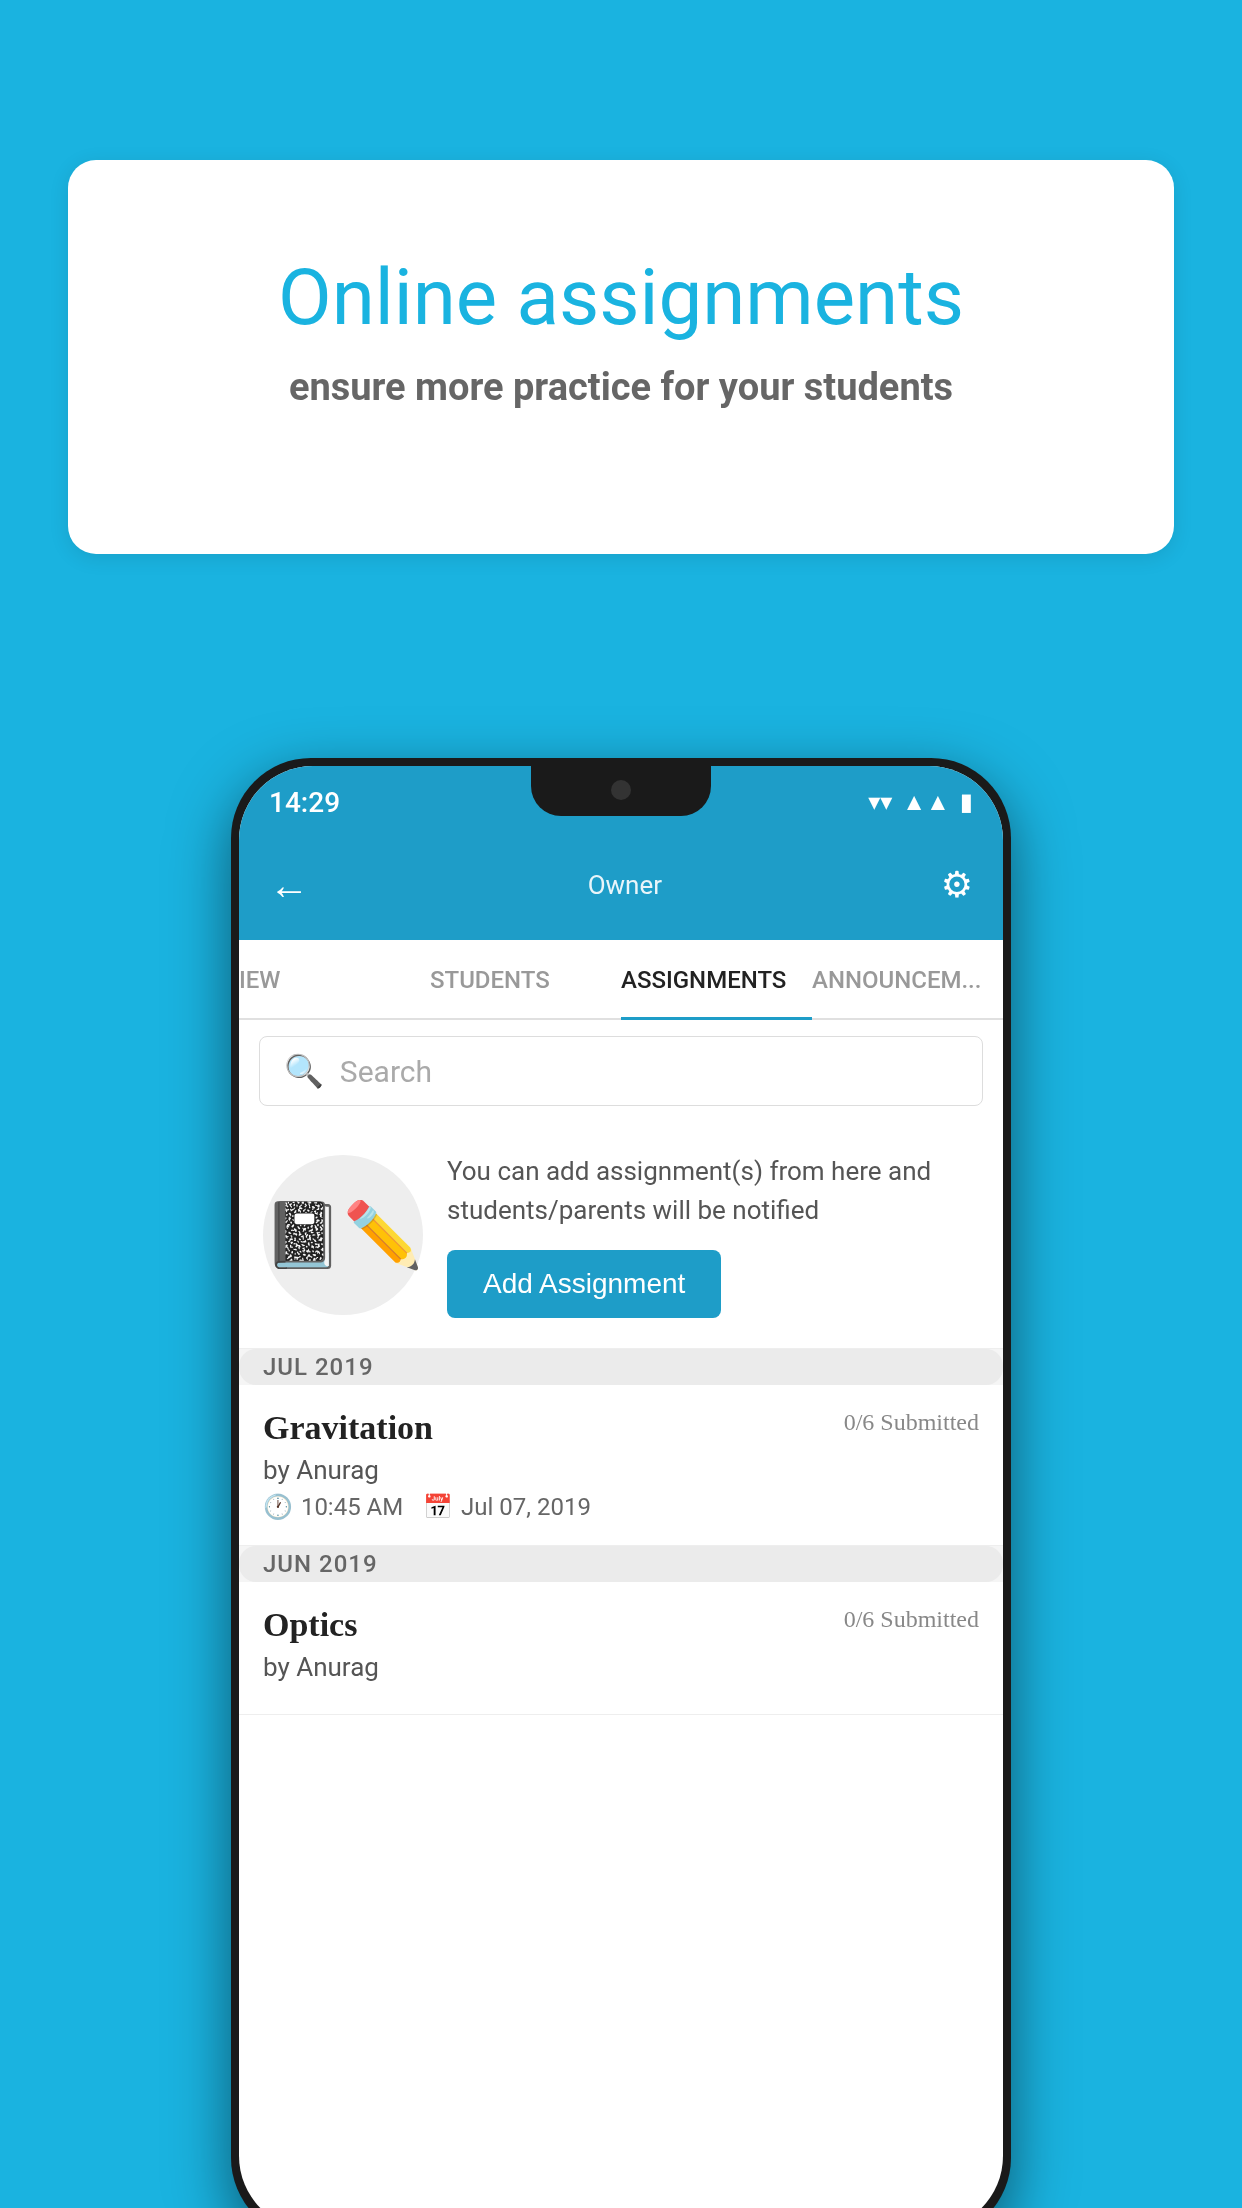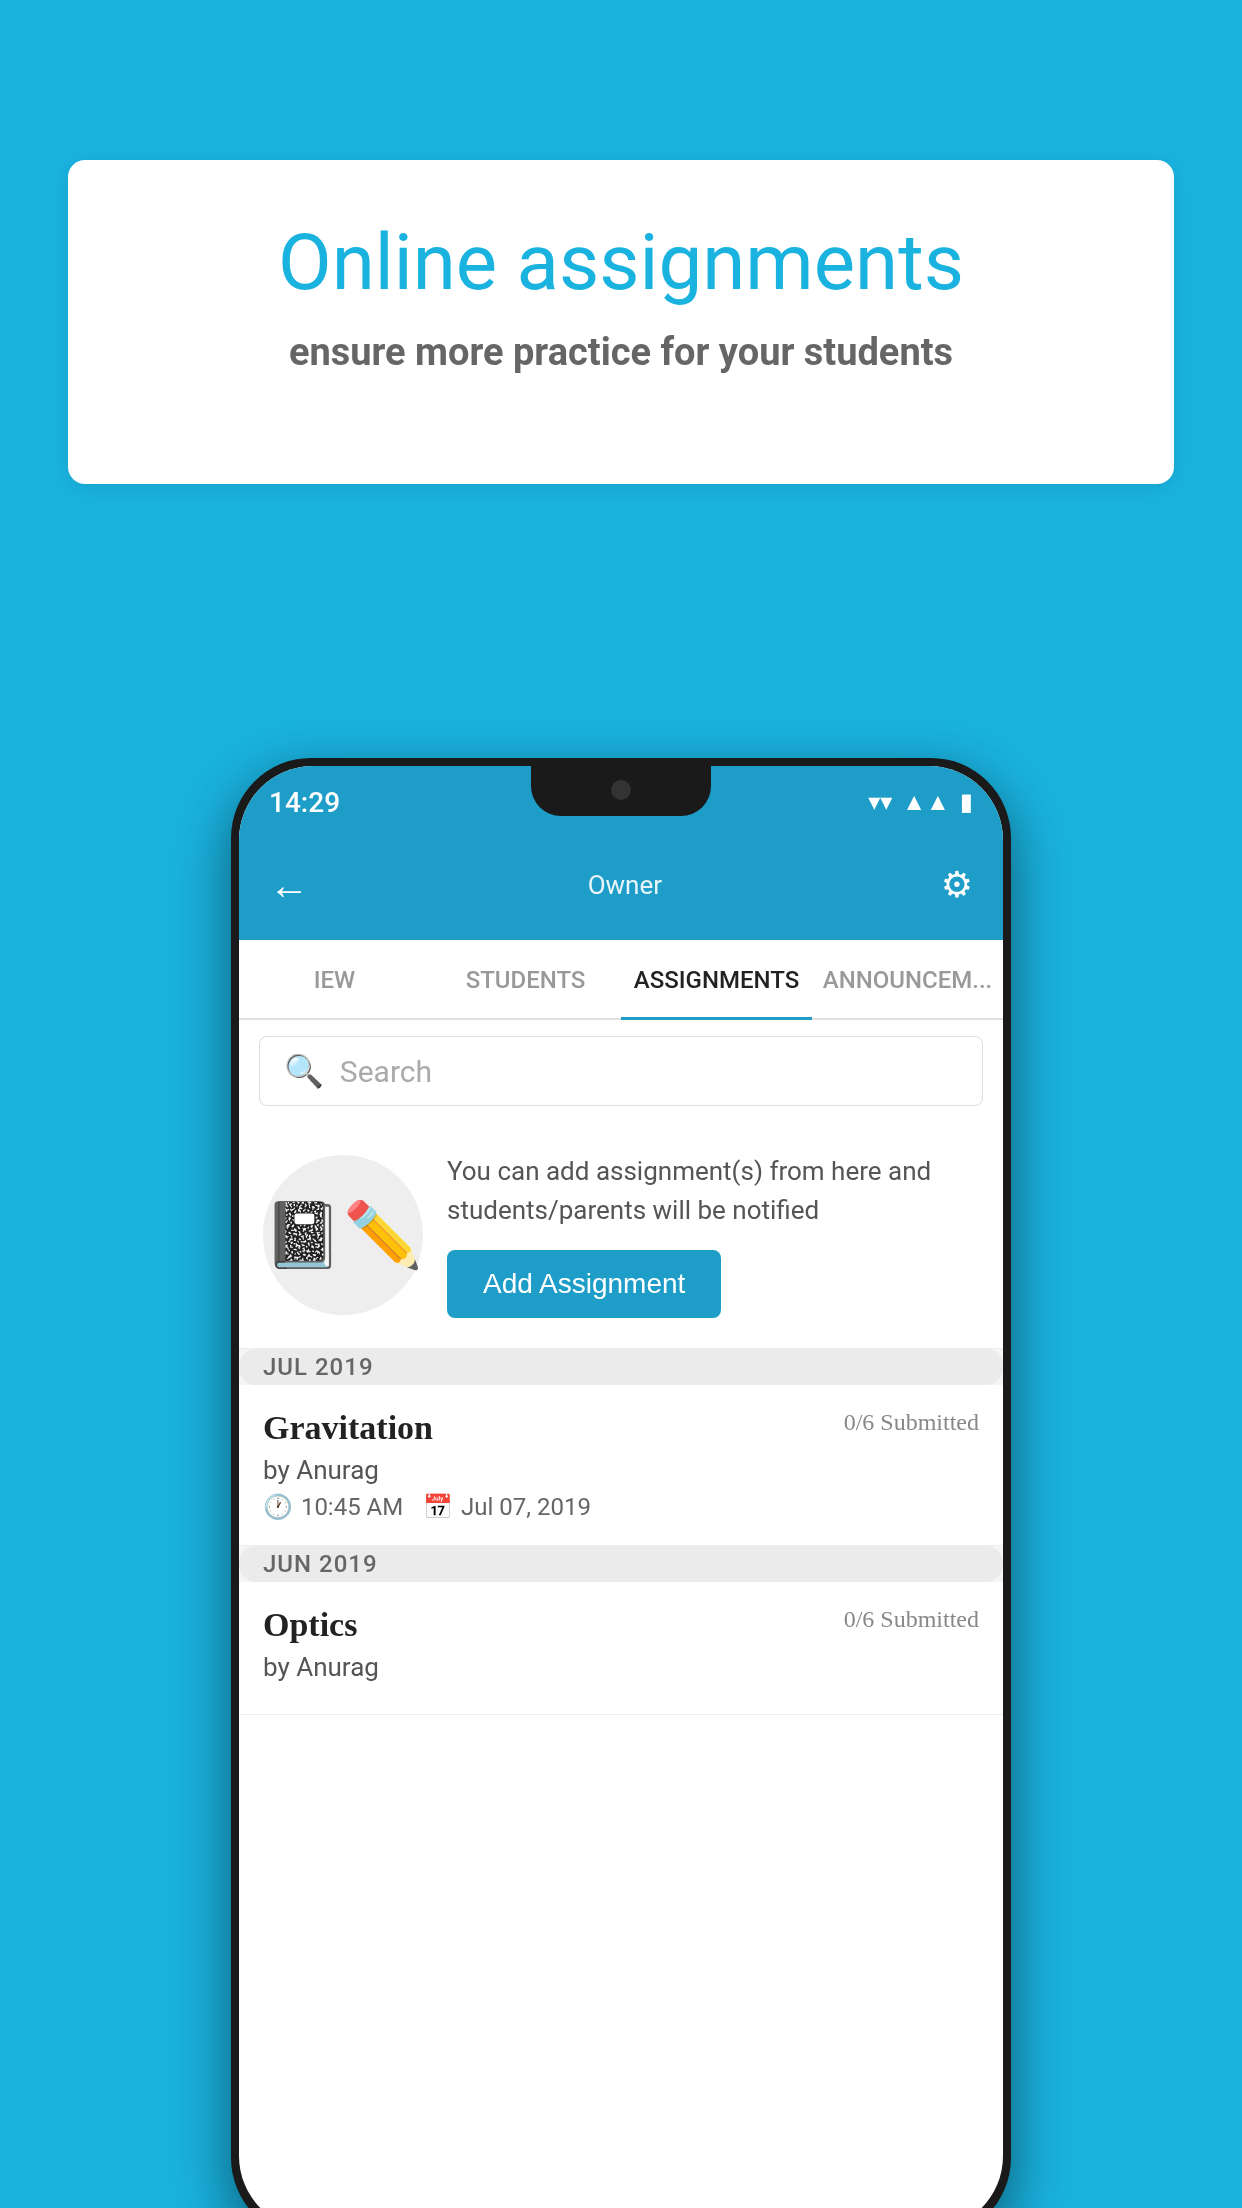--- a/index.html
+++ b/index.html
@@ -17,22 +17,22 @@
       position: absolute;
       top: 160px;
       left: 68px;
       right: 68px;
       display: flex;
       flex-direction: column;
       align-items: center;
     }
     .speech-bubble {
       background: white;
-      border-radius: 17px;
-      padding: 60px 70px;
+      border-radius: 28px;
+      padding: 95px 70px;
       text-align: center;
       width: 100%;
       box-shadow: 0 4px 20px rgba(0,0,0,0.1);
     }
     .speech-bubble::after {
       content: '';
       display: block;
       width: 0;
       height: 0;
       border-left: 36px solid transparent;
@@ -162,21 +162,21 @@
     .tabs-bar {
       background: white;
       display: flex;
       border-bottom: 2px solid #e0e0e0;
       height: 80px;
     }
     .tab-item {
       flex: 1;
       display: flex;
       align-items: center;
-      justify-content: center;
+      justify-content: flex-start;
       font-size: 24px;
       font-weight: 500;
       color: #999;
       cursor: pointer;
       border-bottom: 3px solid transparent;
       position: relative;
       top: 2px;
     }
     .tab-item.active {
       color: #222;

